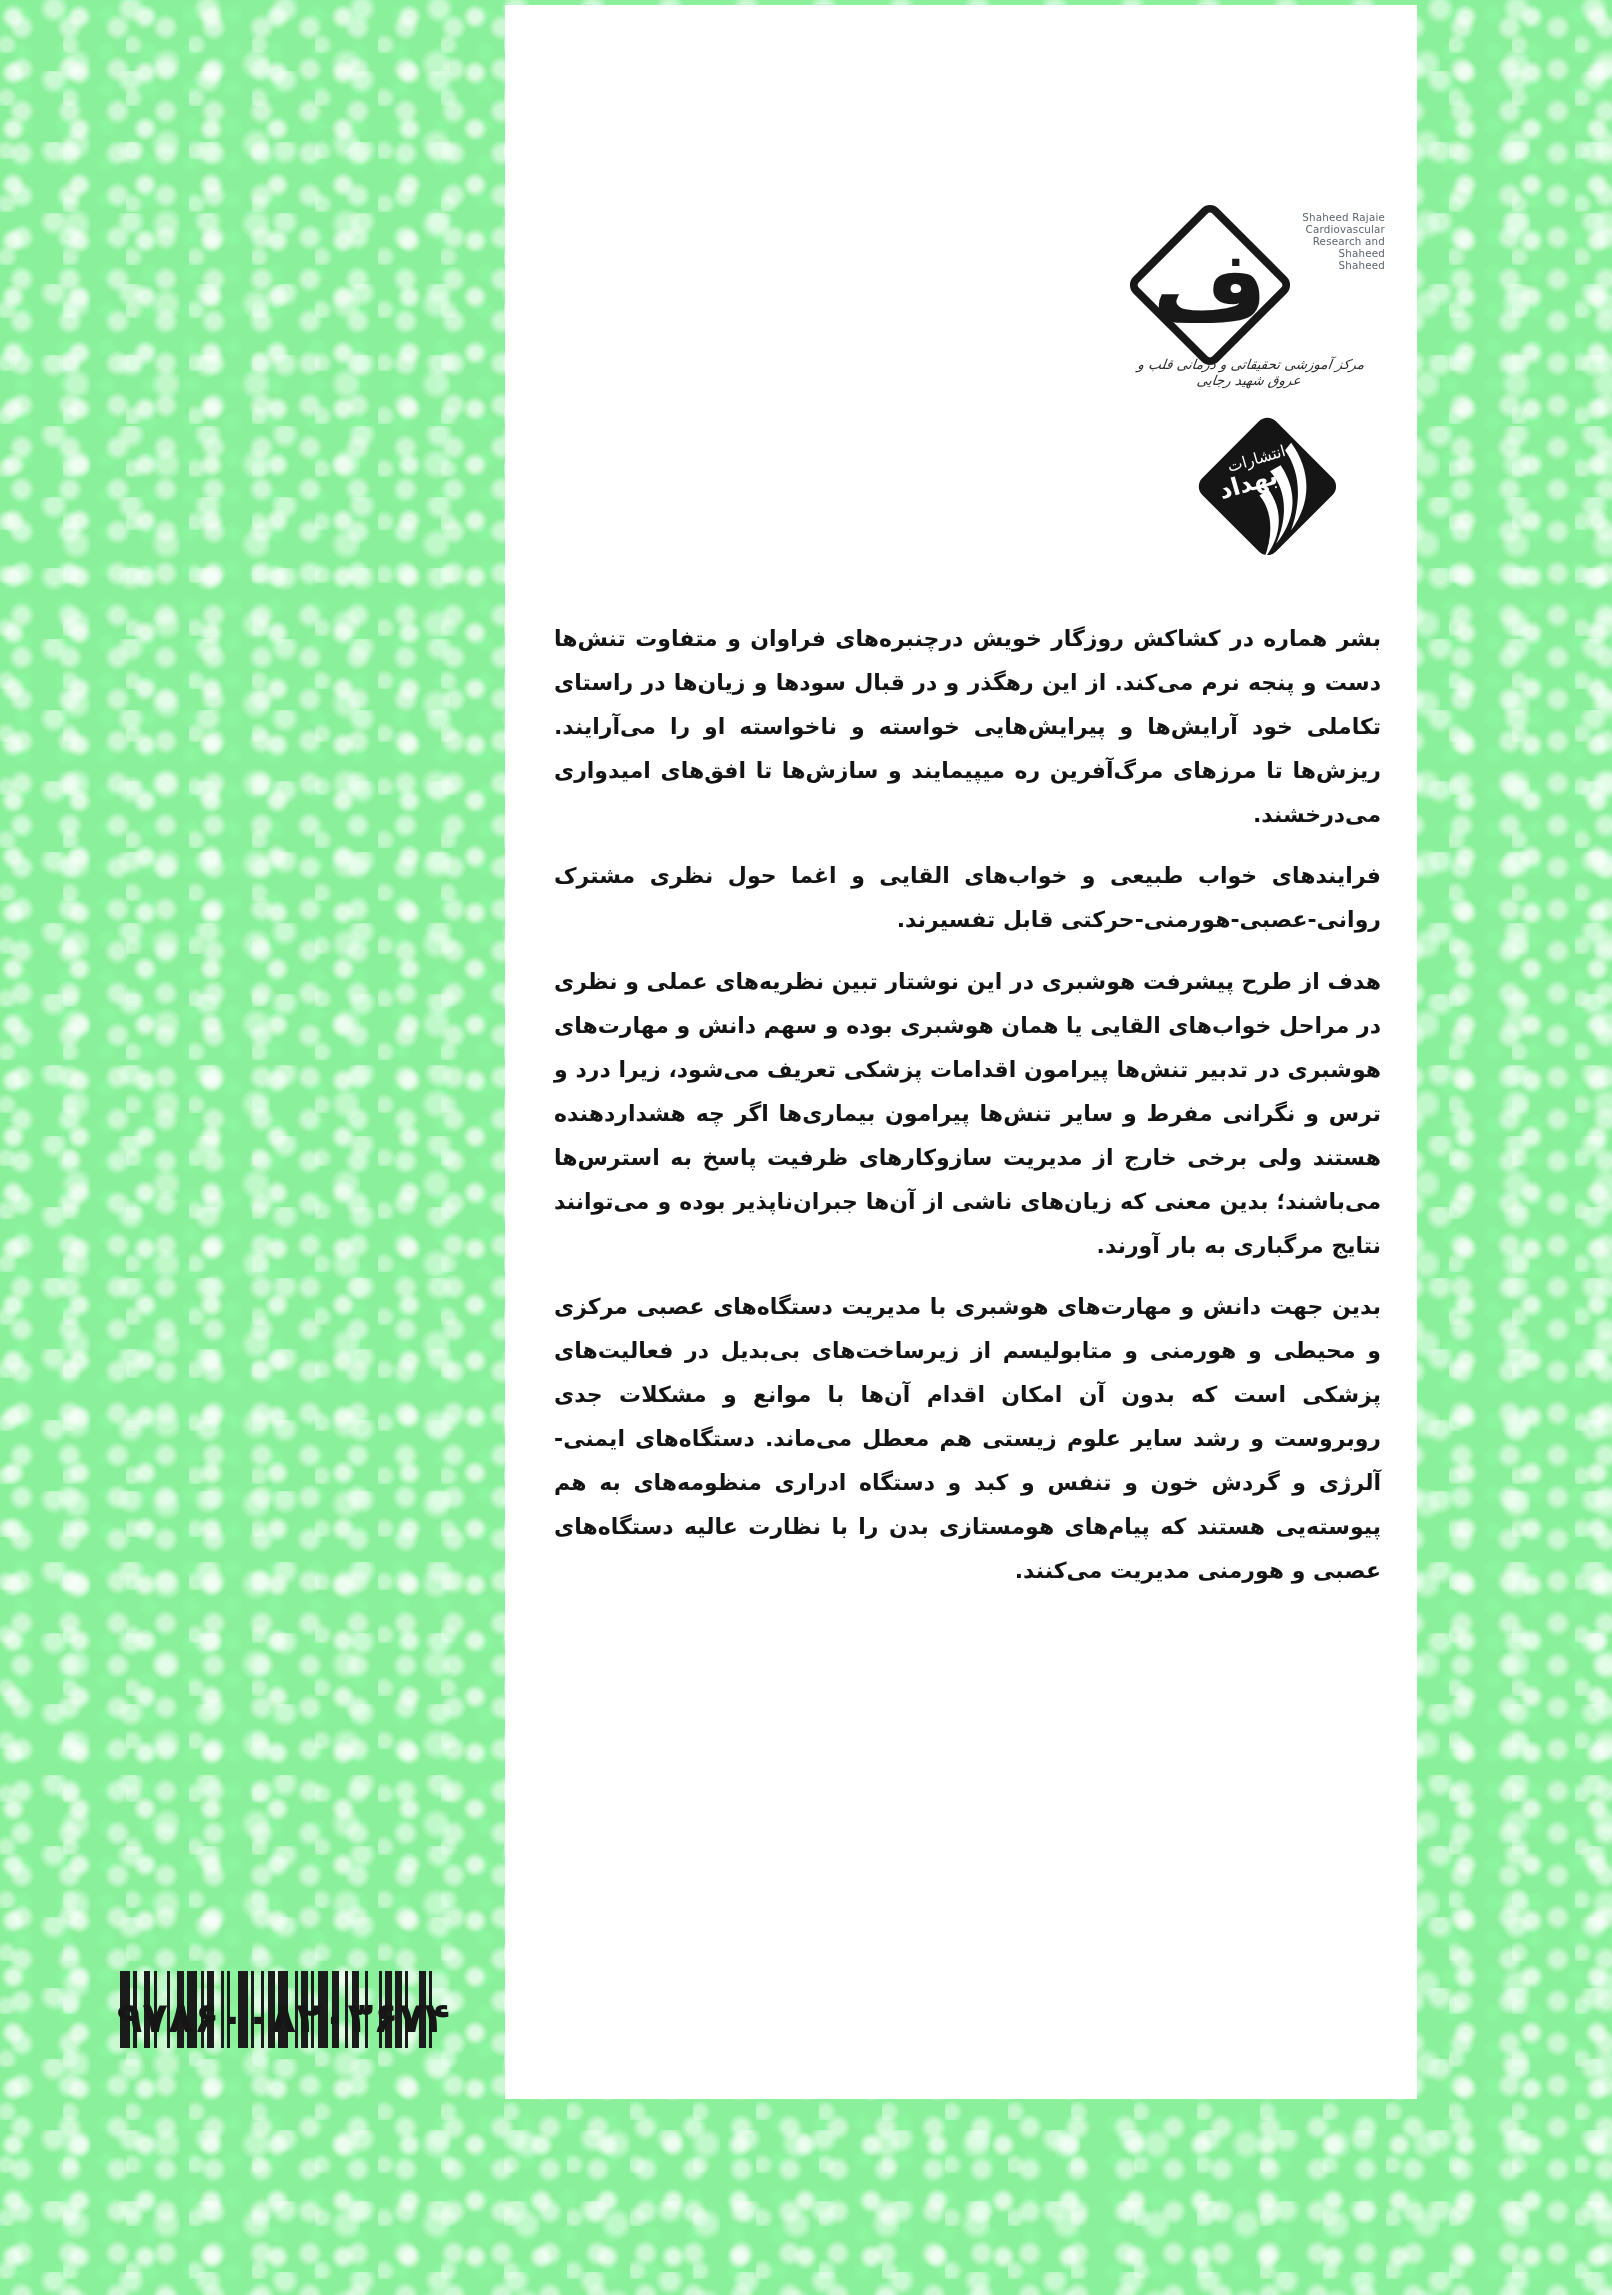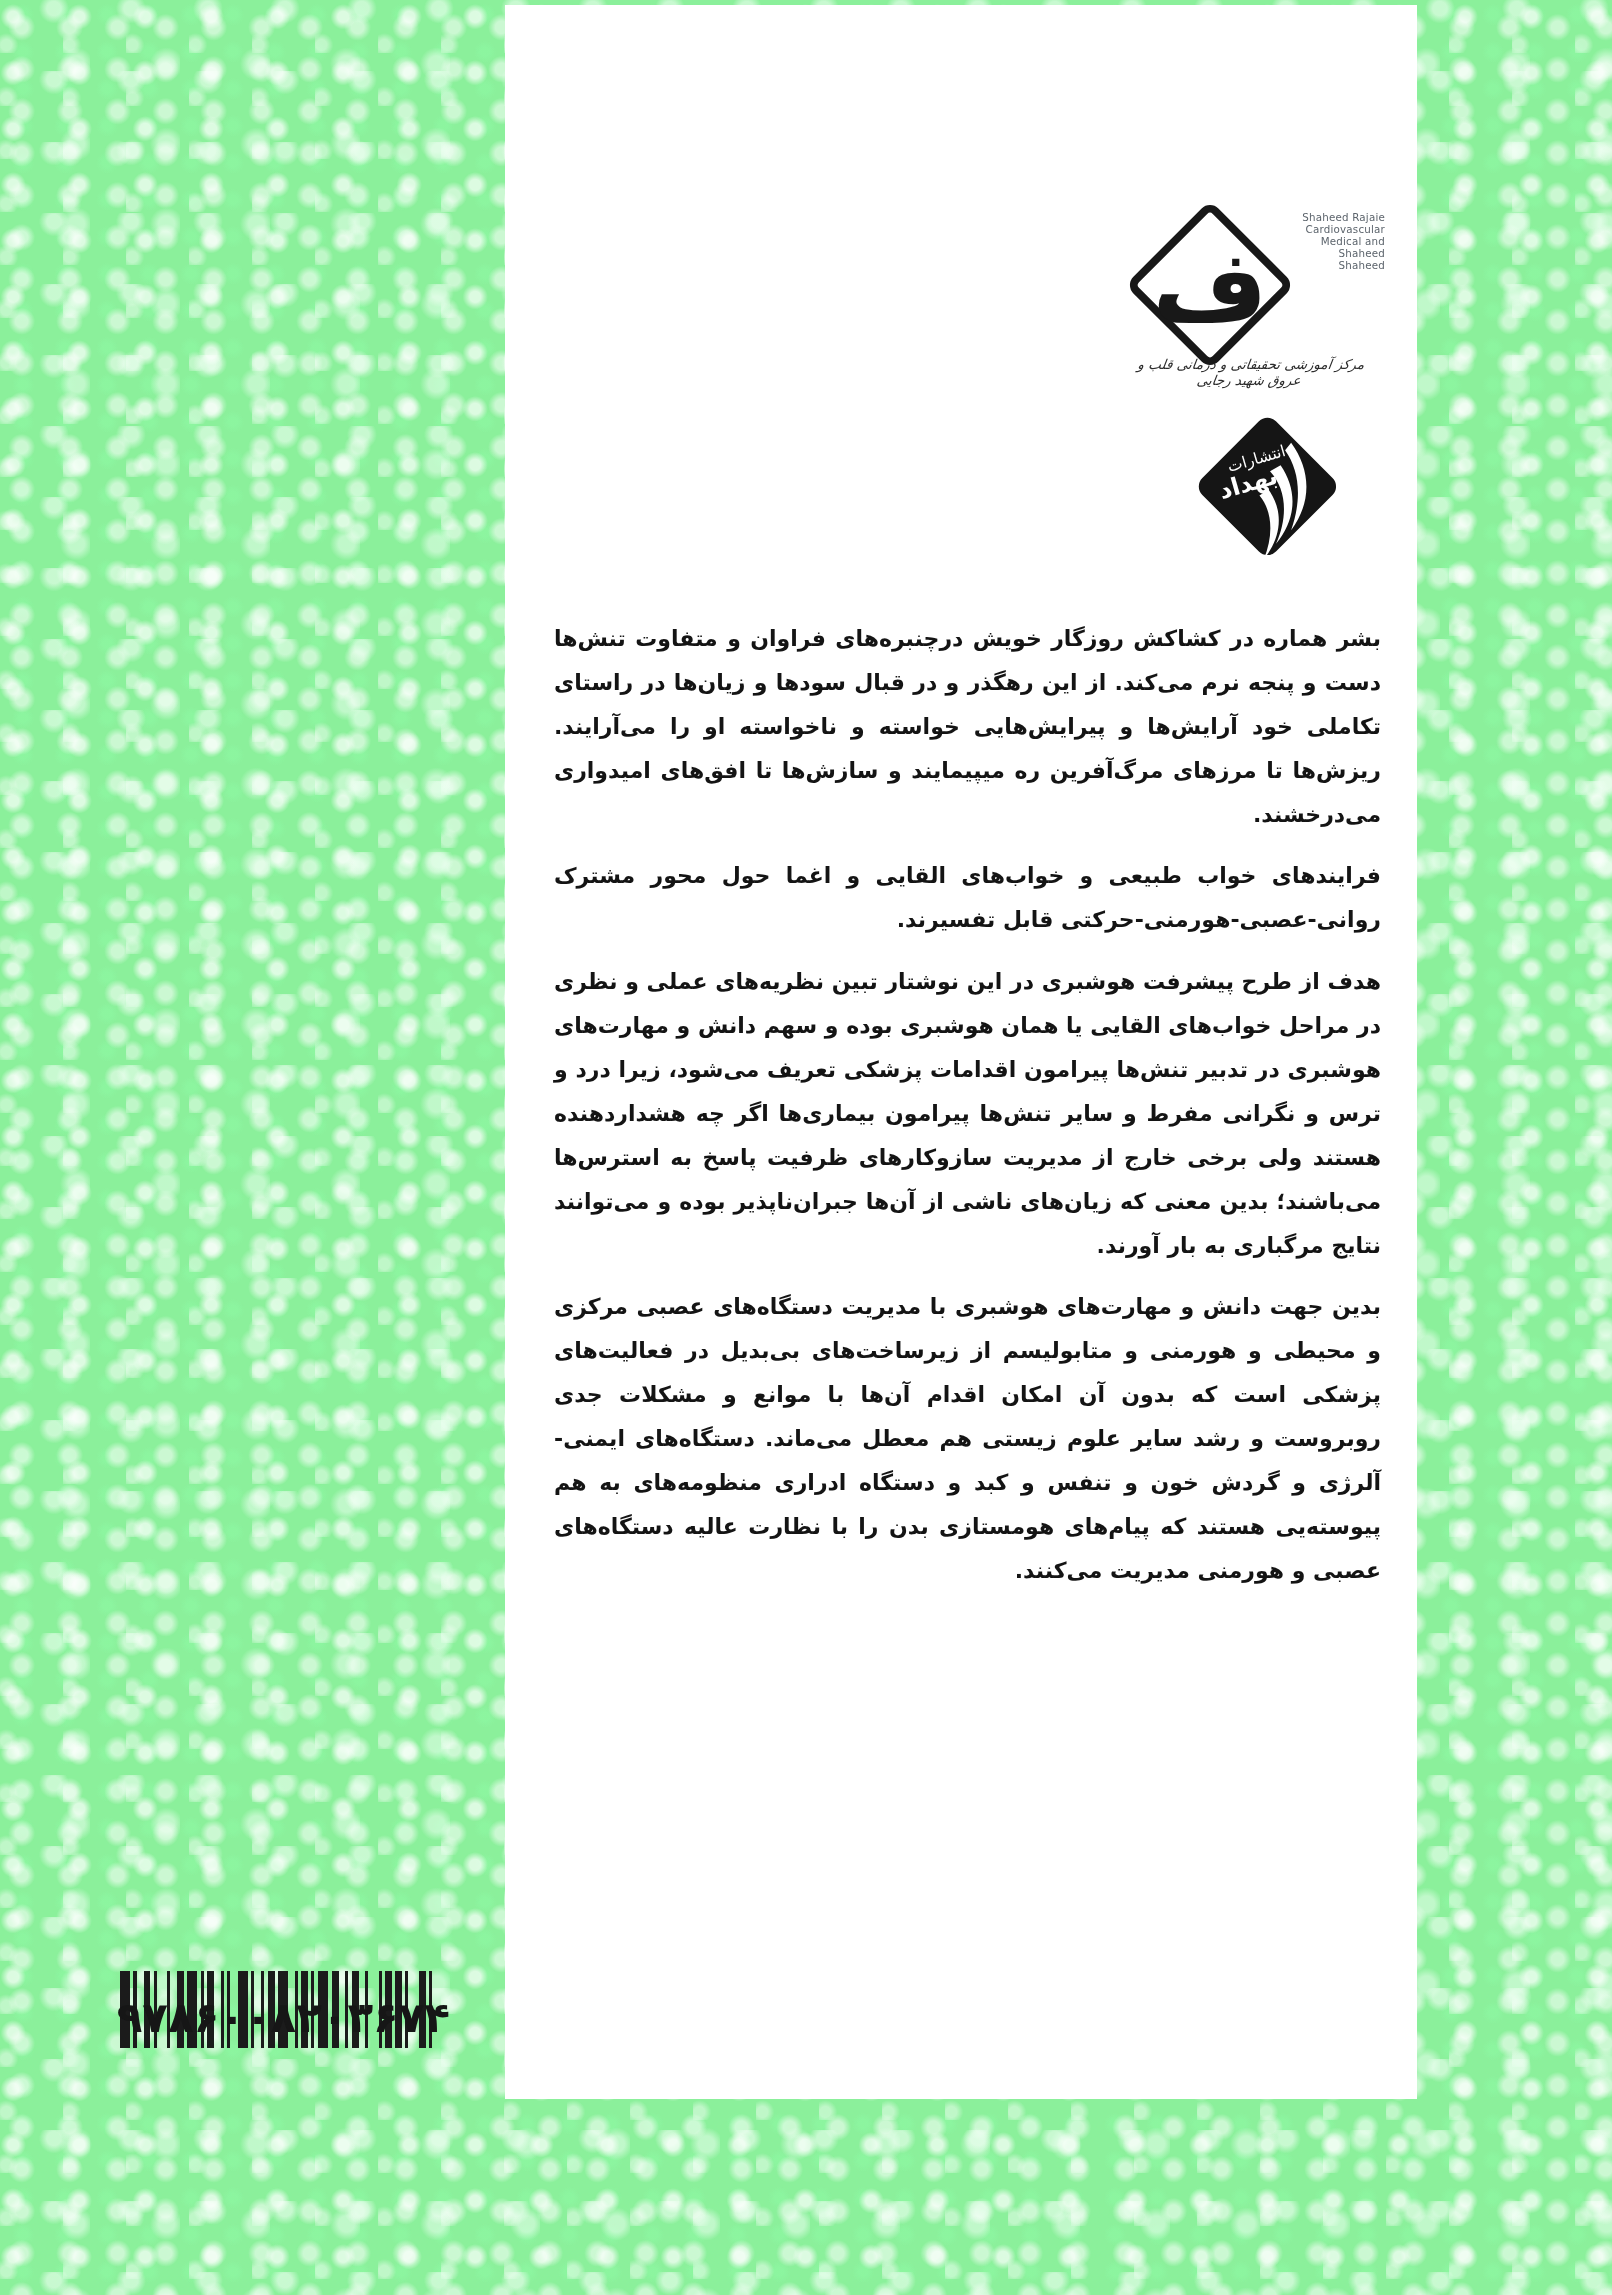--- a/index.html
+++ b/index.html
@@ -65,41 +65,41 @@
 <div class="panel">
 
   <div class="rajaie">
     <svg width="174" height="170" viewBox="0 0 220 215">
       <rect x="39" y="34" width="142" height="142" rx="10" transform="rotate(45 110 105)" fill="#ffffff" stroke="#181818" stroke-width="10"></rect>
       <text x="110" y="150" text-anchor="middle" font-size="125" font-weight="bold" fill="#181818" font-family="DejaVu Sans, sans-serif">ف</text>
     </svg>
     <div class="rajaie-en">
       <div>Shaheed Rajaie</div>
       <div>Cardiovascular</div>
-      <div>Medical and</div>
+      <div>Research and</div>
       <div>Shaheed</div>
       <div>Shaheed</div>
     </div>
     <div class="rajaie-caption">مرکز آموزشی تحقیقاتی و درمانی قلب و عروق شهید رجایی</div>
   </div>
 
   <div class="behdad">
     <svg width="151" height="166" viewBox="0 0 200 220">
       <rect x="30" y="32" width="138" height="138" rx="16" transform="rotate(45 100 100)" fill="#151515"></rect>
       <text x="86" y="70" text-anchor="middle" font-size="21" fill="#ffffff" font-family="DejaVu Sans, sans-serif" transform="rotate(-16 86 70)">انتشارات</text>
       <text x="76" y="106" text-anchor="middle" font-size="32" font-weight="bold" fill="#ffffff" font-family="DejaVu Sans, sans-serif" transform="rotate(-16 76 106)">بهداد</text>
       <path d="M130,42 C156,78 158,120 130,158 C144,118 142,80 122,52 Z" fill="#ffffff"></path>
       <path d="M116,72 C138,104 138,142 110,176 C126,140 124,104 102,80 Z" fill="#ffffff"></path>
       <path d="M100,104 C120,132 118,166 94,196 C107,164 105,132 88,112 Z" fill="#ffffff"></path>
     </svg>
   </div>
 
   <div class="text-block">
     <p>بشر هماره در کشاکش روزگار خویش درچنبره‌های فراوان و متفاوت تنش‌ها دست و پنجه نرم می‌کند. از این رهگذر و در قبال سودها و زیان‌ها در راستای تکاملی خود آرایش‌ها و پیرایش‌هایی خواسته و ناخواسته او را می‌آرایند. ریزش‌ها تا مرزهای مرگ‌آفرین ره میپیمایند و سازش‌ها تا افق‌های امیدواری می‌درخشند.</p>
-    <p>فرایندهای خواب طبیعی و خواب‌های القایی و اغما حول محور مشترک روانی-عصبی-هورمنی-حرکتی قابل تفسیرند.</p>
+    <p>فرایندهای خواب طبیعی و خواب‌های القایی و اغما حول نظری مشترک روانی-عصبی-هورمنی-حرکتی قابل تفسیرند.</p>
     <p>هدف از طرح پیشرفت هوشبری در این نوشتار تبین نظریه‌های عملی و نظری در مراحل خواب‌های القایی یا همان هوشبری بوده و سهم دانش و مهارت‌های هوشبری در تدبیر تنش‌ها پیرامون اقدامات پزشکی تعریف می‌شود، زیرا درد و ترس و نگرانی مفرط و سایر تنش‌ها پیرامون بیماری‌ها اگر چه هشداردهنده هستند ولی برخی خارج از مدیریت سازوکارهای ظرفیت پاسخ به استرس‌ها می‌باشند؛ بدین معنی که زیان‌های ناشی از آن‌ها جبران‌ناپذیر بوده و می‌توانند نتایج مرگباری به بار آورند.</p>
     <p>بدین جهت دانش و مهارت‌های هوشبری با مدیریت دستگاه‌های عصبی مرکزی و محیطی و هورمنی و متابولیسم از زیرساخت‌های بی‌بدیل در فعالیت‌های پزشکی است که بدون آن امکان اقدام آن‌ها با موانع و مشکلات جدی روبروست و رشد سایر علوم زیستی هم معطل می‌ماند. دستگاه‌های ایمنی-آلرژی و گردش خون و تنفس و کبد و دستگاه ادراری منظومه‌های به هم پیوسته‌یی هستند که پیام‌های هومستازی بدن را با نظارت عالیه دستگاه‌های عصبی و هورمنی مدیریت می‌کنند.</p>
   </div>
 </div>
 
 <div class="barcode" id="barcode">
     <div class="bar" style="left: 0px; width: 10px;"></div>
     <div class="bar" style="left: 13.4px; width: 3.4px;"></div>
     <div class="bar" style="left: 23.5px; width: 6.7px;"></div>
     <div class="bar" style="left: 34px; width: 3.4px;"></div>

